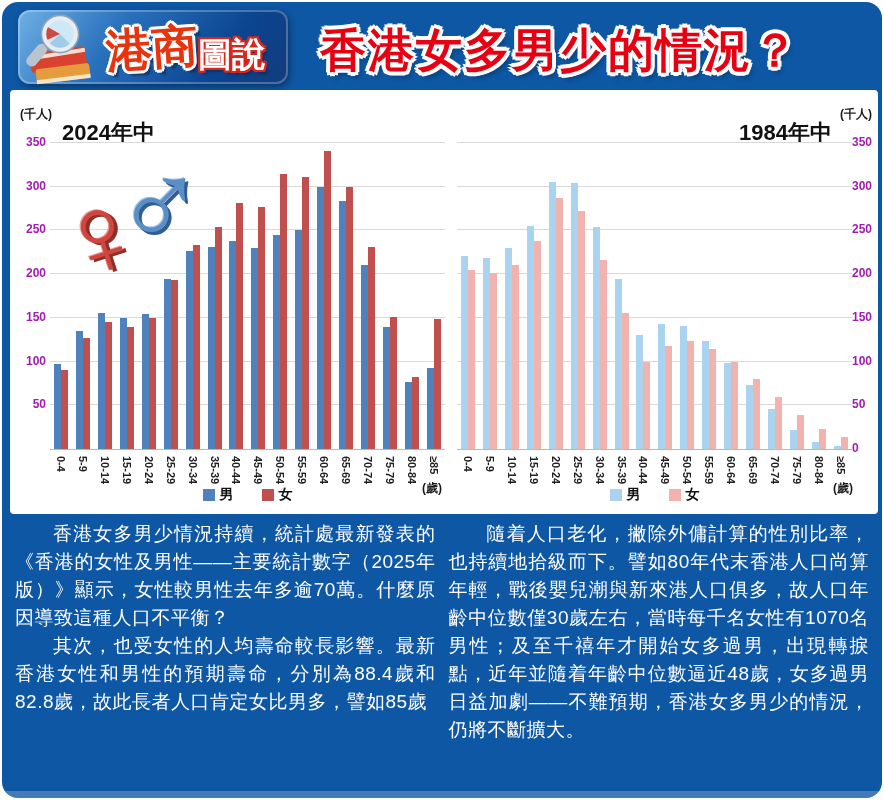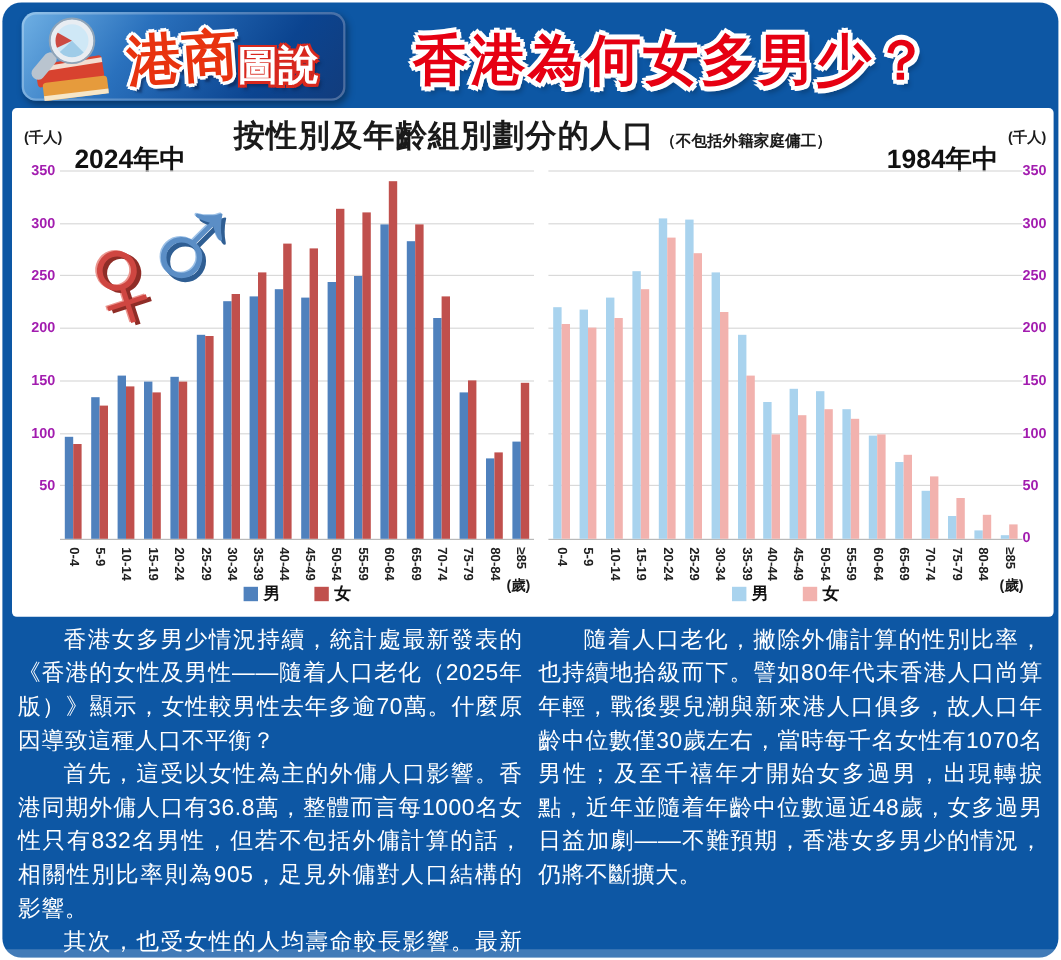--- a/index.html
+++ b/index.html
@@ -91,28 +91,24 @@
           <rect x="12" y="28" width="11" height="26" rx="5" fill="#b9c4cf" transform="rotate(40 17 40)"></rect>
           <circle cx="40" cy="20" r="16" fill="#cfe8f6"></circle>
           <path d="M40 20 L26 12 A16 16 0 0 0 25 27 Z" fill="#cc4a42"></path>
           <path d="M40 20 L28 31 A16 16 0 0 0 52 32 Z" fill="#9fcce8"></path>
           <circle cx="40" cy="20" r="16" fill="none" stroke="#e8edf2" stroke-width="4.5"></circle>
           <circle cx="40" cy="20" r="18.6" fill="none" stroke="#8fa4b8" stroke-width="1.6"></circle>
         </svg>
         <div class="logo-text-main">港商</div>
         <div class="logo-text-sub">圖說</div>
       </div>
-      <div class="main-title">香港為何女多男少？</div>
+      <div class="main-title">香港女多男少的情況？</div>
     </div>
 
     <div class="panel">
-      <div class="panel-title">
-        <span class="big">按性別及年齡組別劃分的人口</span>
-        <span class="note">（不包括外籍家庭傭工）</span>
-      </div>
 
       <div class="chart left">
           <div class="unit-label">(千人)</div>
           <div class="year-label">2024年中</div>
           <div class="plot">
             <div class="gridline" style="bottom: 14.2857%;"></div>
             <div class="gridline" style="bottom: 28.5714%;"></div>
             <div class="gridline" style="bottom: 42.8571%;"></div>
             <div class="gridline" style="bottom: 57.1429%;"></div>
             <div class="gridline" style="bottom: 71.4286%;"></div>
@@ -434,22 +430,21 @@
         </div>
 
       <div class="gender-art">
         <span class="male">♂</span>
         <span class="female">♀</span>
       </div>
     </div>
 
     <div class="article">
       <div class="col">
-          <p class="indent">香港女多男少情況持續，統計處最新發表的《香港的女性及男性——隨着人口老化（2025年版）》顯示，女性較男性去年多逾70萬。什麼原因導致這種人口不平衡？</p>
-          <p class="indent">首先，這受以女性為主的外傭人口影響。香港同期外傭人口有36.8萬，整體而言每1000名女性只有832名男性，但若不包括外傭計算的話，相關性別比率則為905，足見外傭對人口結構的影響。</p>
+          <p class="indent">香港女多男少情況持續，統計處最新發表的《香港的女性及男性——主要統計數字（2025年版）》顯示，女性較男性去年多逾70萬。什麼原因導致這種人口不平衡？</p>
           <p class="indent">其次，也受女性的人均壽命較長影響。最新香港女性和男性的預期壽命，分別為88.4歲和82.8歲，故此長者人口肯定女比男多，譬如85歲</p>
         </div>
       <div class="col">
           <p class="indent">隨着人口老化，撇除外傭計算的性別比率，也持續地拾級而下。譬如80年代末香港人口尚算年輕，戰後嬰兒潮與新來港人口俱多，故人口年齡中位數僅30歲左右，當時每千名女性有1070名男性；及至千禧年才開始女多過男，出現轉捩點，近年並隨着年齡中位數逼近48歲，女多過男日益加劇——不難預期，香港女多男少的情況，仍將不斷擴大。</p>
         </div>
     </div>
 
   </div>
 </div>
 

